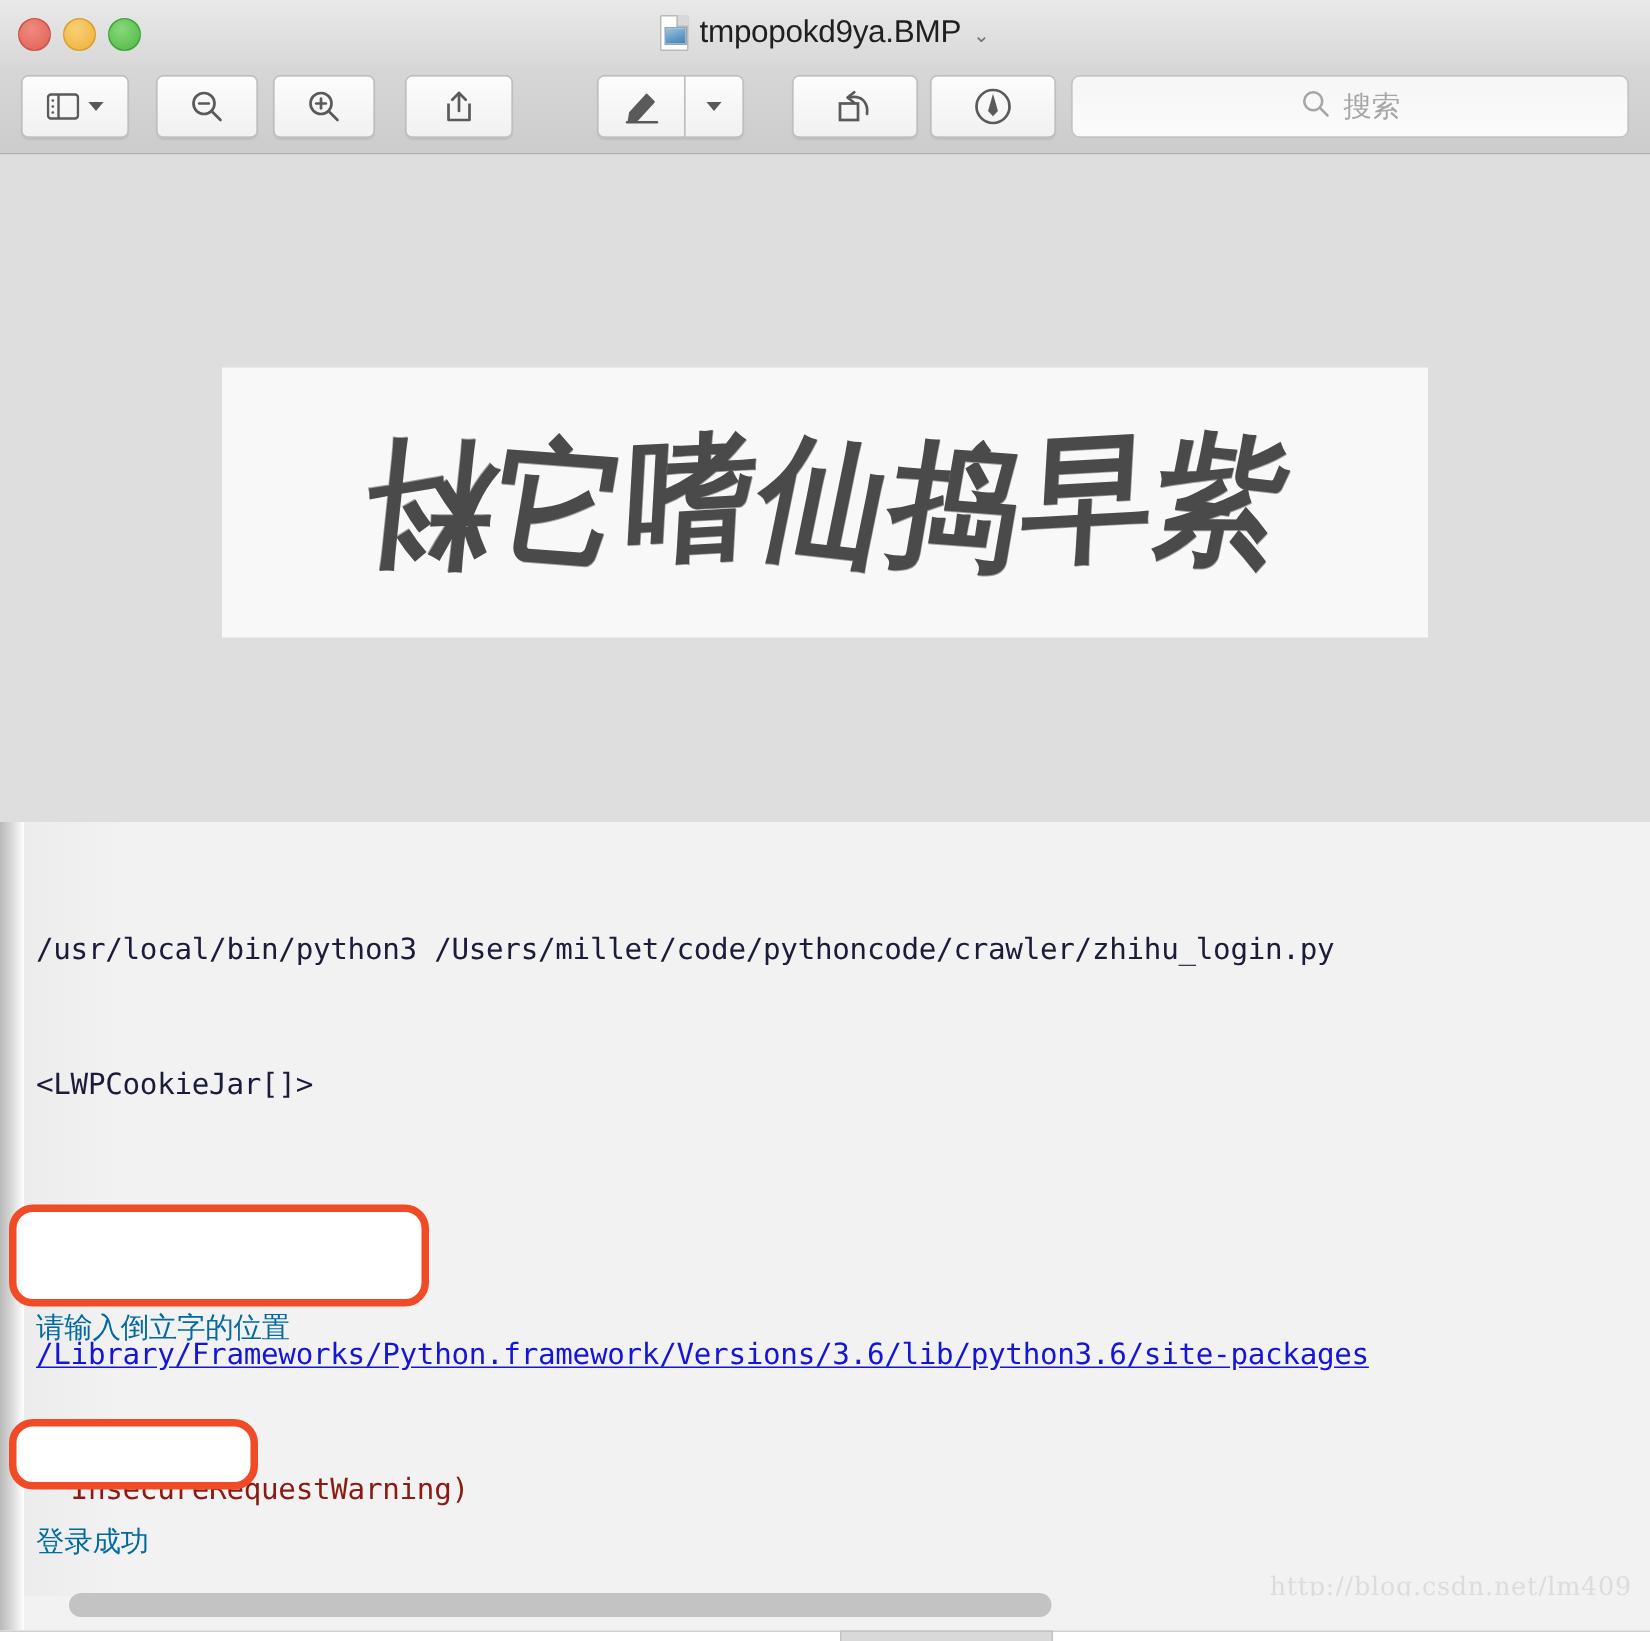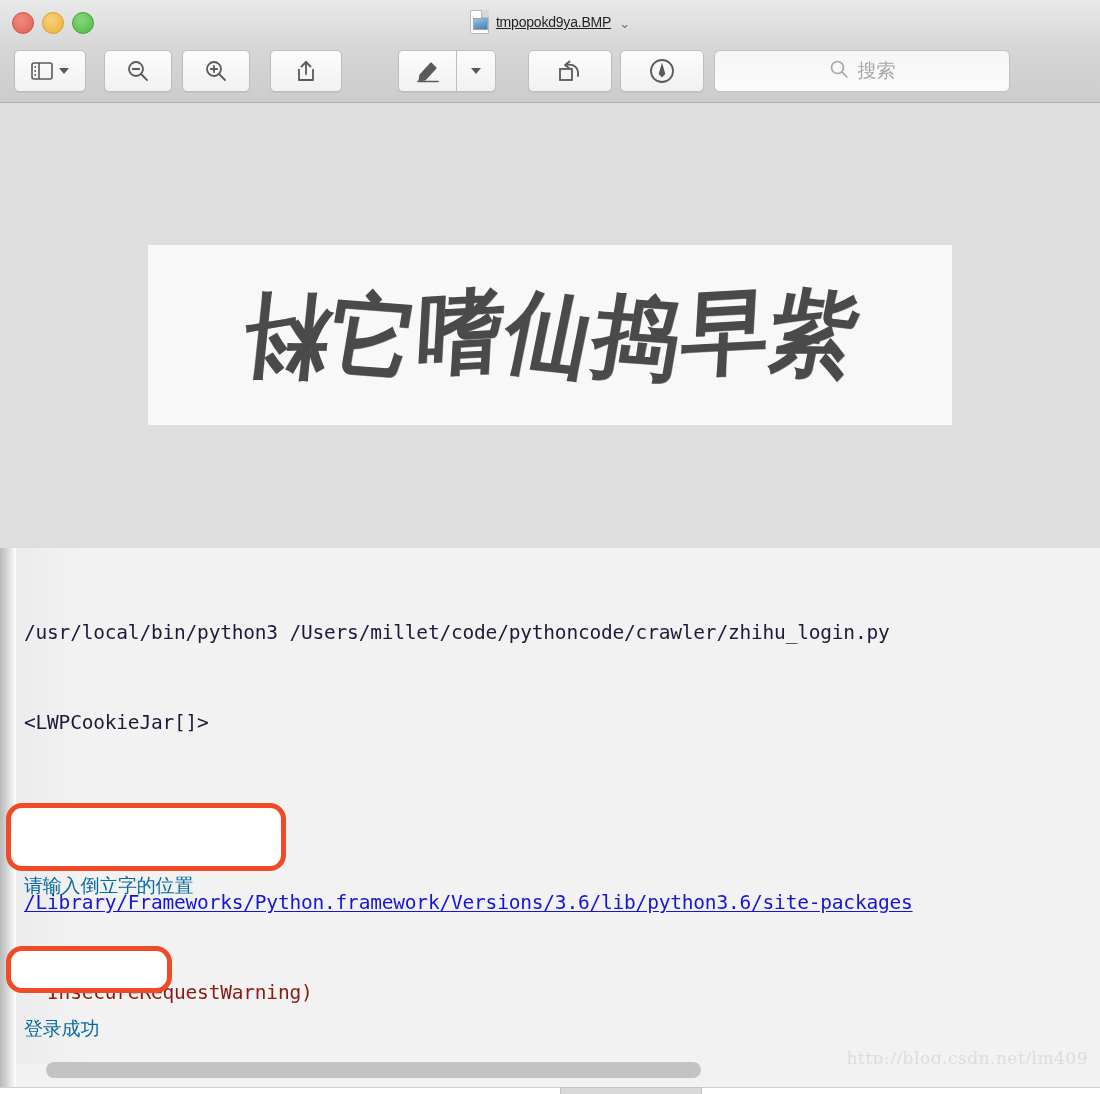--- a/index.html
+++ b/index.html
@@ -78,25 +78,24 @@
     border-bottom: 1px solid #b9b9b9;
   }
   .doc-icon .thumb {
     position: absolute;
     left: 3px; bottom: 4px;
     width: 13px; height: 10px;
     background: linear-gradient(160deg, #9fc4e0 0%, #6fa3cc 45%, #4a7fae 100%);
     border: 1px solid #8aa9c0;
   }
   .window-title {
-    font-size: 14px;
+    font-size: 21px;
     color: #1f1f1f;
     letter-spacing: -0.2px;
     font-weight: 400;
-    text-decoration: underline;
   }
   .title-chevron {
     font-size: 13px;
     color: #6f6f6f;
     margin-left: 1px;
     margin-top: 3px;
   }
 
   
   .toolbar {
@@ -127,21 +126,21 @@
   .btn-zoomin    { left: 182px; width: 68px; }
   .btn-share     { left: 270px; width: 72px; }
   .btn-markup    { left: 398px; width: 58px; border-top-right-radius: 0; border-bottom-right-radius: 0; border-right: none; }
   .btn-markup-dd { left: 456px; width: 40px; border-top-left-radius: 0; border-bottom-left-radius: 0; }
   .btn-rotate    { left: 528px; width: 84px; }
   .btn-annotate  { left: 620px; width: 84px; }
 
   .searchfield {
     position: absolute;
     left: 714px; top: 6px;
-    width: 296px; height: 42px;
+    width: 372px; height: 42px;
     background: linear-gradient(to bottom, #f6f6f6 0%, #fbfbfb 100%);
     border: 1px solid #c2c2c2;
     border-radius: 6px;
     box-sizing: border-box;
     display: flex;
     align-items: center;
     justify-content: center;
     gap: 9px;
   }
   .search-placeholder {

